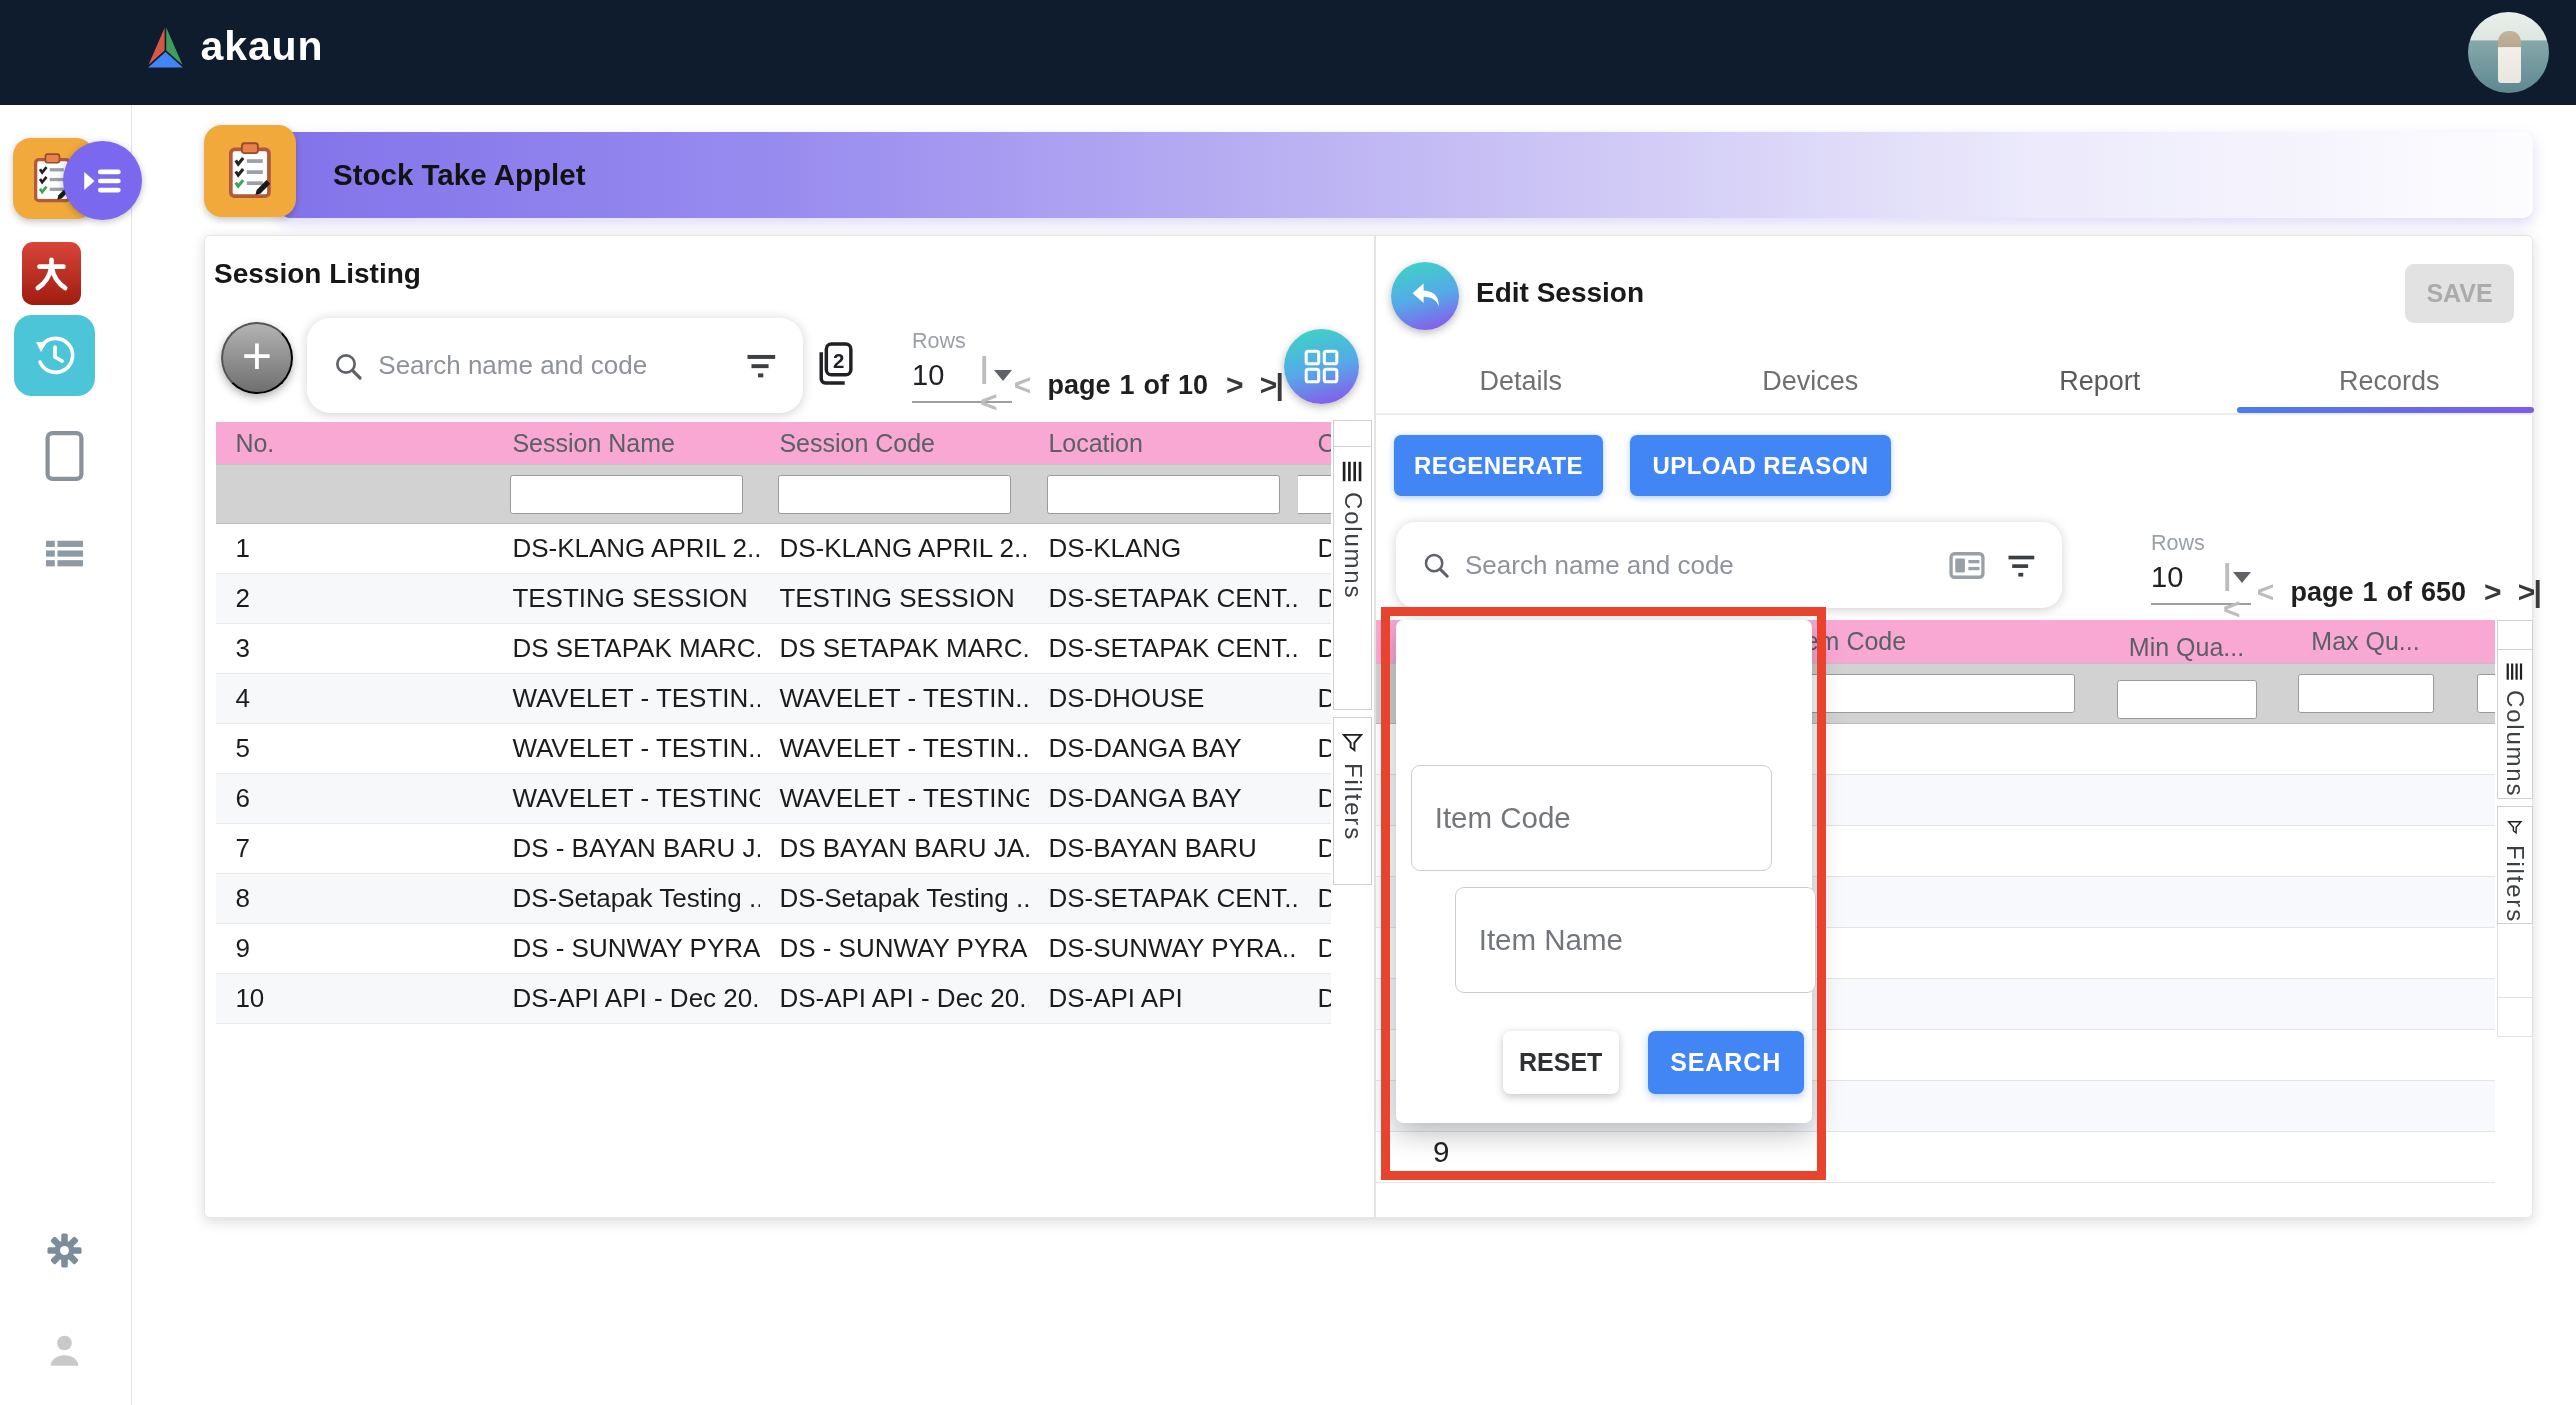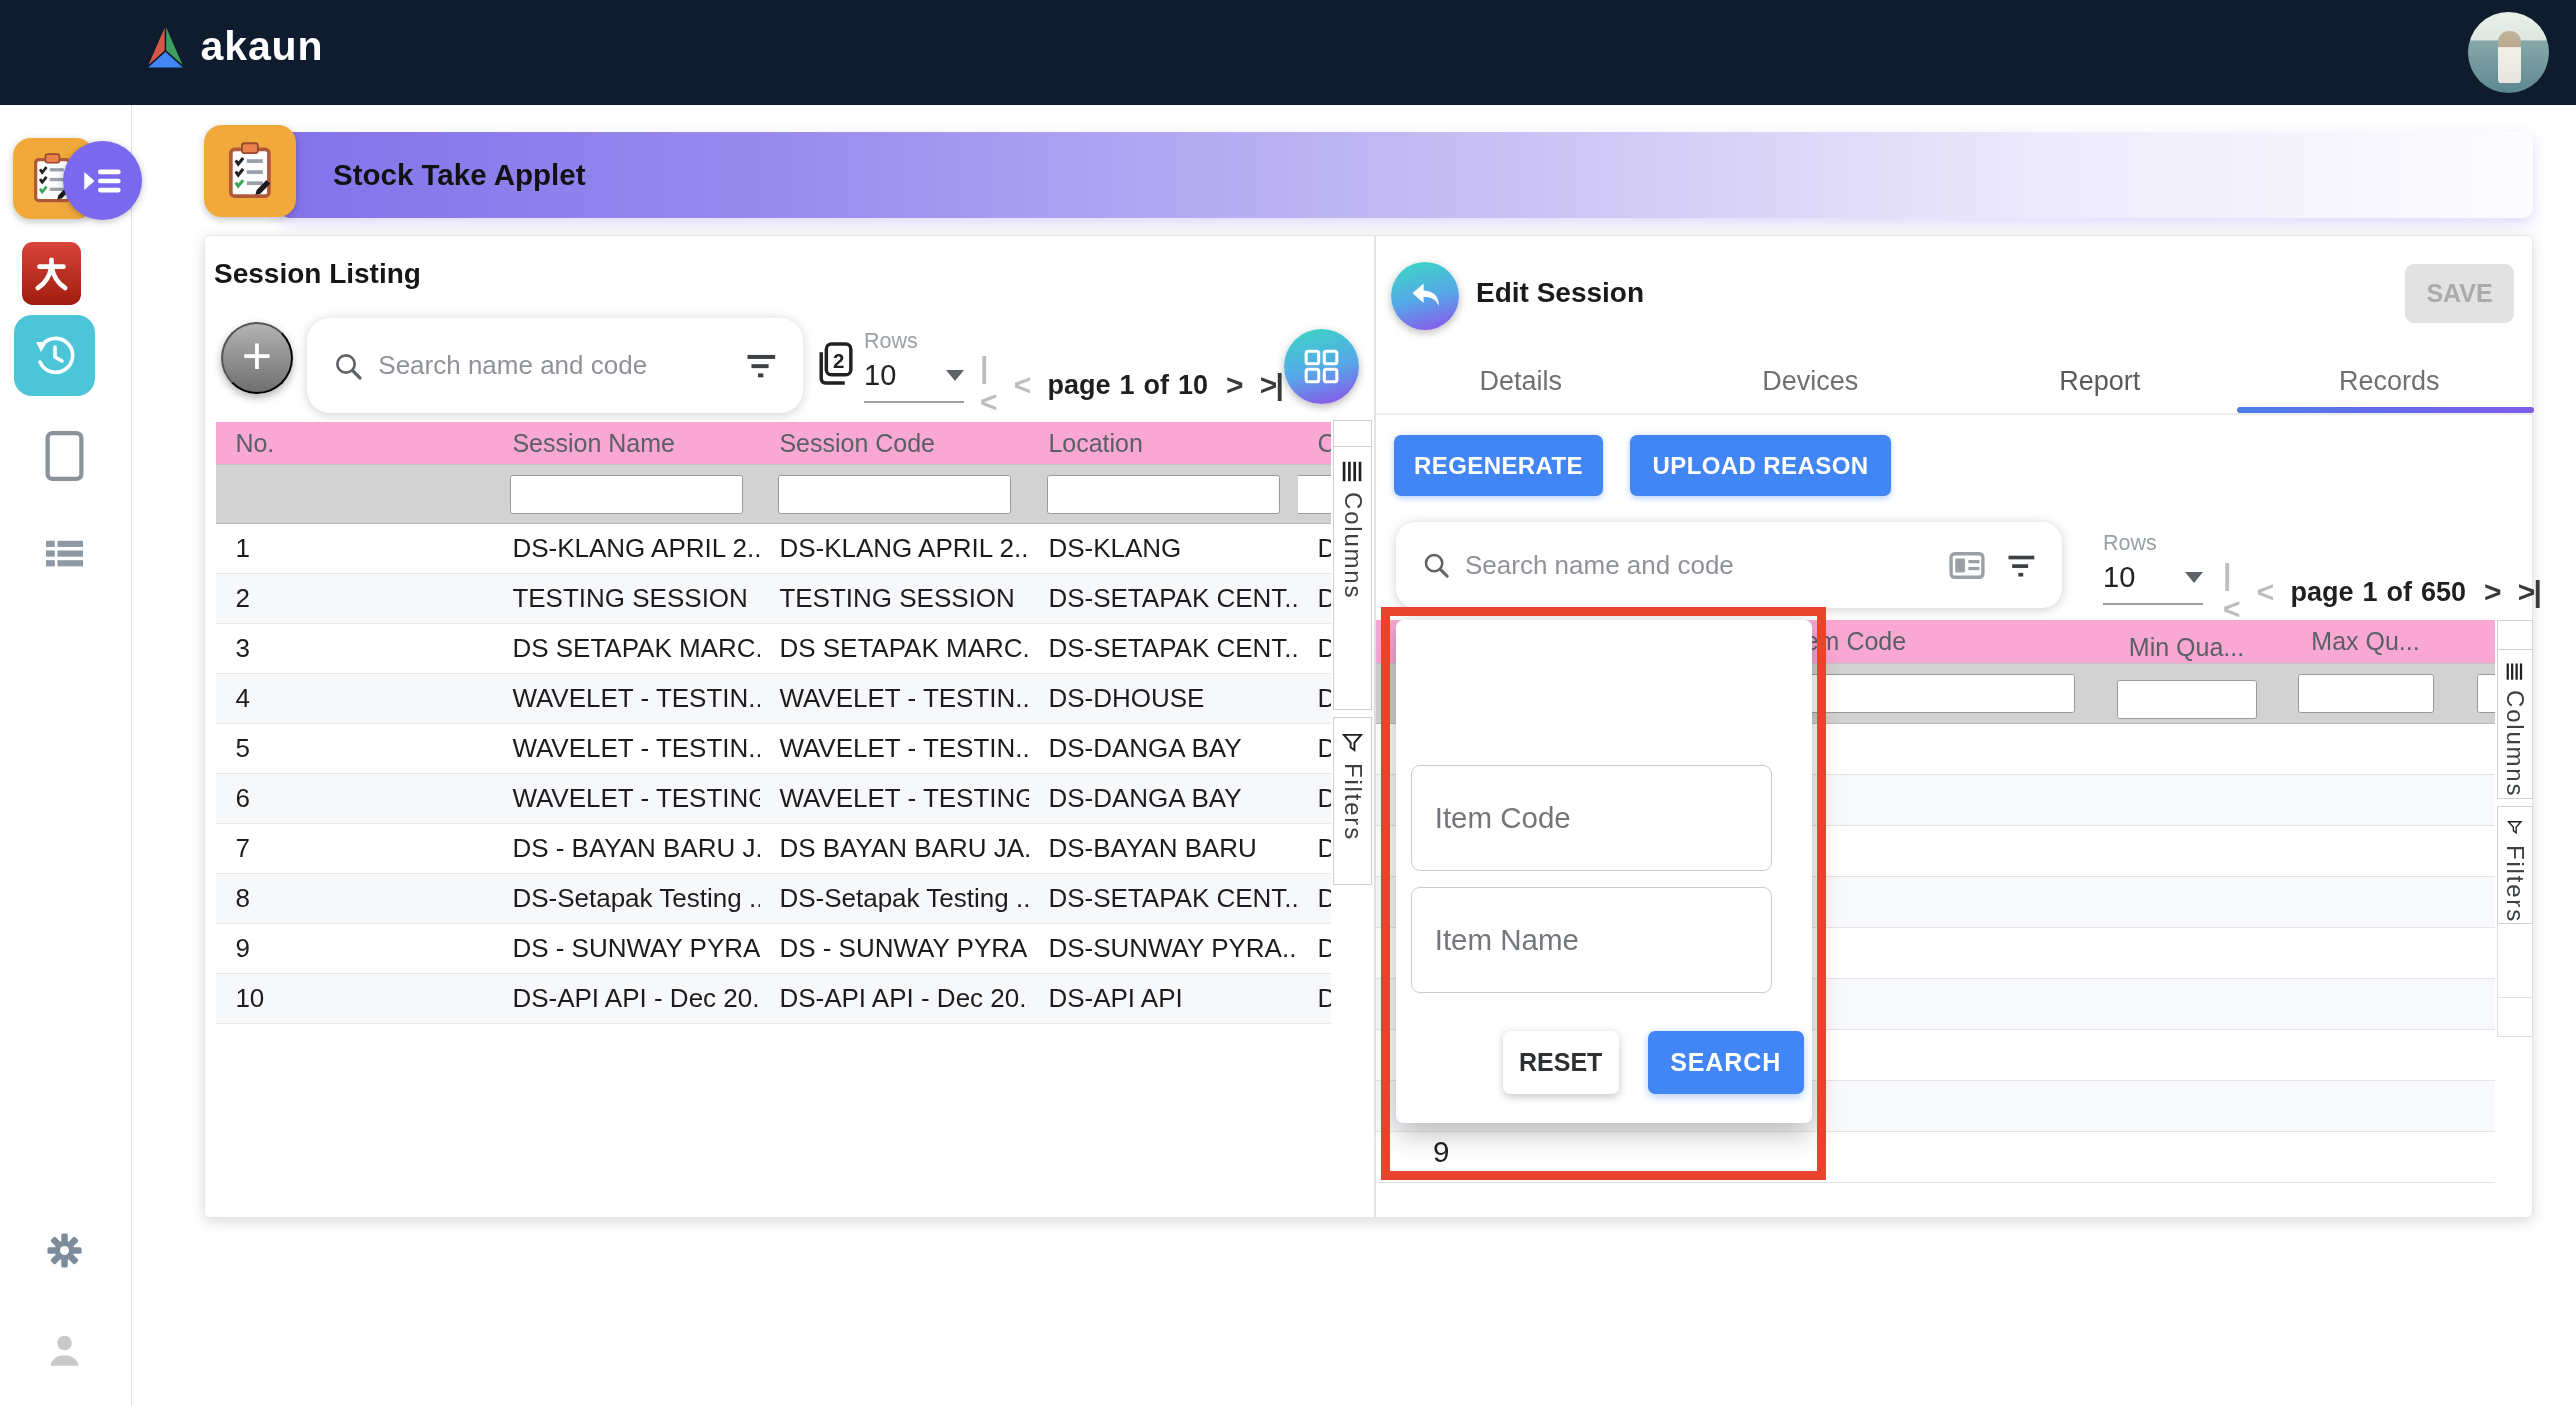--- a/index.html
+++ b/index.html
@@ -55,21 +55,21 @@
                display:flex; align-items:center; padding:0 25px; gap:14.3px; }
   .searchbox input { border:none; outline:none; flex:1; font-size:26px; color:#333; background:transparent; font-family:"Liberation Sans",sans-serif; min-width:0; }
   .searchbox input::placeholder { color:#8f9399; }
   .sl-search { left:102px; top:82px; width:496px; height:95px; }
   .es-search { left:19.7px; top:286px; width:666px; height:86px; border-radius:19.7px; }
   .box-icons { display:flex; align-items:center; gap:21.5px; margin-left:auto; }
 
   .dup-icon { position:absolute; left:609px; top:104px; cursor:pointer; }
 
   
-  .rows-select { position:absolute; width:107px; cursor:pointer; }
+  .rows-select { position:absolute; width:107px; cursor:pointer;margin-left:48px; }
   .rows-label { font-size:21.5px; color:#9aa0a6; }
   .rows-line { display:flex; align-items:center; justify-content:space-between; width:100px; margin-top:5.4px; }
   .rows-value { font-size:29px; color:#202124; }
   .sel-caret { width:0; height:0; border-left:9.8px solid transparent; border-right:9.8px solid transparent; border-top:11.6px solid #5f6368; }
   .sel-underline { width:100px; height:1.8px; background:#9e9e9e; margin-top:9px; }
   .sl-rows { left:659px; top:93px; }
   .es-rows { left:727px; top:295px; }
 
   
   .pager { position:absolute; display:flex; align-items:center; gap:18px; }
@@ -136,21 +136,21 @@
   .popup { position:absolute; left:19.7px; top:384px; width:416px; height:503px; background:#fff; border-radius:7.2px;
            box-shadow:0 9px 30px rgba(0,0,0,.28); z-index:30; }
   .rtype { position:absolute; left:15px; top:29.5px; width:361px; height:104px; border:2.7px solid #4285f4; border-radius:9px; cursor:pointer; }
   .rtype-label { position:absolute; left:25px; top:-17px; background:#fff; padding:0 9px; font-size:22.4px; color:#4285f4; }
   .rtype-value { position:absolute; left:21.5px; top:30px; font-size:32px; color:#3a3d40; }
   .rtype-caret { position:absolute; right:25px; top:45px; width:0; height:0; border-left:12.5px solid transparent;
                  border-right:12.5px solid transparent; border-top:14.3px solid #4285f4; }
   .pinput { position:absolute; left:15px; width:361px; height:106px; border:1.8px solid #c9ccd1; border-radius:9px;
             font-size:29.5px; color:#3a3d40; padding:0 23px; outline:none; font-family:"Liberation Sans",sans-serif; }
   .pinput::placeholder { color:#73777b; }
-  .p1 { top:145px; } .p2 { top:267px; }
+  .p1 { top:145px; } .p2 { top:267px;margin-left:44px; }
   .reset-btn { position:absolute; left:107px; top:411px; width:116px; height:63px; background:#fff; border:none;
                border-radius:7.2px; box-shadow:0 2.7px 9px rgba(0,0,0,.22); font-size:25px; font-weight:700; color:#2e3134; cursor:pointer; }
   .popup-search-btn { position:absolute; left:252px; top:411px; width:156px; height:63px; background:#4285f4; border:none;
                border-radius:7.2px; font-size:25px; font-weight:700; color:#fff; cursor:pointer; box-shadow:0 2.7px 9px rgba(66,133,244,.4); letter-spacing:0.9px; }
 
   .red-frame { position:absolute; left:5.4px; top:371px; width:445px; height:573px; border:9px solid #e8432c; z-index:40; pointer-events:none; }
 </style>
 </head>
 <body>
 

